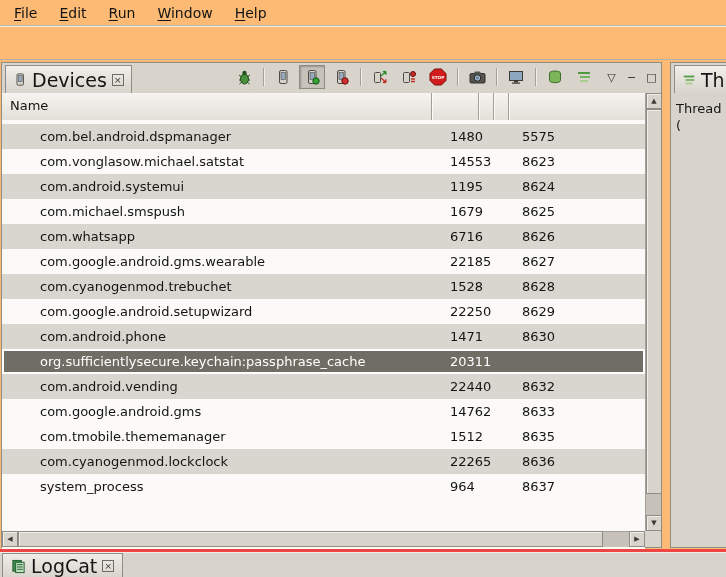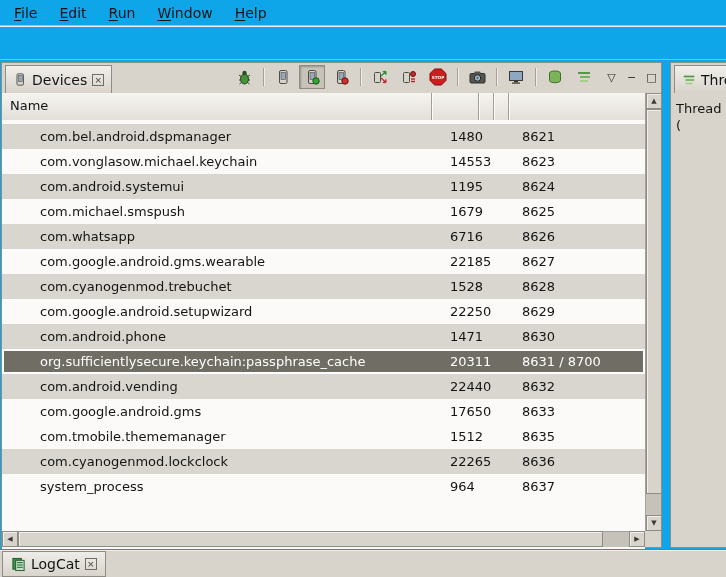--- a/index.html
+++ b/index.html
@@ -1,19 +1,19 @@
 <!DOCTYPE html>
 <html><head>
 <meta charset="utf-8">
 <style>
   * { margin:0; padding:0; box-sizing:border-box; }
   html,body { width:726px; height:577px; }
   .screen {
     position:relative; width:726px; height:577px; overflow:hidden;
-    background:#0ea5e9; color:#141414;
+    background:#fdba74; color:#141414;
     font-family:"DejaVu Sans","Liberation Sans",sans-serif; font-size:13px;
   }
   
   .menubar { position:absolute; left:0; top:0; width:726px; height:26px;
     display:flex; align-items:center; padding-left:4px; gap:2px;
     border-bottom:1px solid #bcb8b0; }
   .menu-item { padding:3px 10px; font-size:14px; cursor:default; }
   .mn { text-decoration:underline; text-underline-offset:2px; }
   
   .main-toolbar { position:absolute; left:0; top:26px; width:726px; height:34px;
@@ -21,21 +21,21 @@
   
   .devices-panel { position:absolute; left:1px; top:62px; width:661px; height:486px;
     border:1px solid #8f8c85; background:#d8d4cc; }
   .threads-panel { position:absolute; left:670px; top:62px; width:56px; height:486px;
     border:1px solid #8f8c85; border-right:none; background:#d8d4cc; overflow:hidden; }
   .tabbar { position:relative; height:30px; }
   .view-tab { position:absolute; left:3px; top:2px; height:28px;
     display:flex; align-items:center; gap:5px; padding:0 7px; white-space:nowrap;
     background:linear-gradient(#f1efeb,#d8d4cc);
     border:1px solid #8f8c85; border-bottom:none; }
-  .tab-label { font-size:14px; }
+  .tab-label { font-size:19px; }
   .tab-icon { display:flex; align-items:center; }
   .tab-close { width:12px; height:12px; border:1px solid #6e6c65;
     font-size:9px; line-height:10px; text-align:center; color:#3c3a36; }
   .tab-right { position:absolute; right:2px; top:2px; display:flex; align-items:center; }
   .view-toolbar { display:flex; align-items:center; gap:3px; }
   .tbtn { width:26px; height:24px; display:flex; align-items:center; justify-content:center; }
   .tbtn.pressed { border:1px solid #8f8c85; background:#c7c3bb;
     box-shadow:inset 1px 1px 2px rgba(0,0,0,.25); }
   .tsep { width:1px; height:18px; background:#a5a19a; margin:0 3px;
     box-shadow:1px 0 0 #f0eee9; }
@@ -74,21 +74,21 @@
   .sbtn.left { left:0; top:-1px; } .sbtn.right { right:0; top:-1px; }
   .vthumb { position:absolute; left:0; top:16px; width:16px; height:385px;
     background:#d8d4cc; border:1px solid #8f8c85; box-shadow:inset 1px 1px 0 #f0eee9; }
   .hthumb { position:absolute; left:16px; top:-1px; width:585px; height:16px;
     background:#d8d4cc; border:1px solid #8f8c85; box-shadow:inset 1px 1px 0 #f0eee9; }
   .scroll-corner { position:absolute; right:0; bottom:0; width:16px; height:16px; background:#d8d4cc; }
   
   .threads-body { padding:7px 0 0 5px; line-height:17px; font-size:13px; white-space:nowrap; }
   
   .bottom-bar { position:absolute; left:0; top:549px; width:726px; height:28px;
-    background:#d8d4cc; border-top:1px solid #ef4444; box-shadow:inset 0 1px 0 #f0eee9;padding-left:39px; }
+    background:#d8d4cc; border-top:3px solid #ef4444; box-shadow:inset 0 1px 0 #f0eee9;padding-left:39px; }
   .logcat-tab { position:absolute; left:2px; top:1px; height:26px;
     display:flex; align-items:center; gap:5px; padding:0 8px;
     border:1px solid #8f8c85; background:linear-gradient(#efede9,#d8d4cc); }
 </style>
 </head>
 <body>
 
 <div class="screen">
 
   <div class="menubar">
@@ -211,24 +211,24 @@
         <div class="hcell hc3"></div>
         <div class="hcell hc4"></div>
         <div class="hcell hport"></div>
       </div>
 
       <div class="rows">
           <div class="trow even">
     <div class="cell cname">com.bel.android.dspmanager</div>
     <div class="cell cpid">1480</div>
     <div class="cell cspacer"></div>
-    <div class="cell cport">8621</div>
-  </div>
-          <div class="trow odd">
-    <div class="cell cname">com.vonglasow.michael.keychain</div>
+    <div class="cell cport">5575</div>
+  </div>
+          <div class="trow odd">
+    <div class="cell cname">com.vonglasow.michael.satstat</div>
     <div class="cell cpid">14553</div>
     <div class="cell cspacer"></div>
     <div class="cell cport">8623</div>
   </div>
           <div class="trow even">
     <div class="cell cname">com.android.systemui</div>
     <div class="cell cpid">1195</div>
     <div class="cell cspacer"></div>
     <div class="cell cport">8624</div>
   </div>
@@ -265,31 +265,30 @@
           <div class="trow even">
     <div class="cell cname">com.android.phone</div>
     <div class="cell cpid">1471</div>
     <div class="cell cspacer"></div>
     <div class="cell cport">8630</div>
   </div>
           <div class="trow odd selected">
     <div class="cell cname">org.sufficientlysecure.keychain:passphrase_cache</div>
     <div class="cell cpid">20311</div>
     <div class="cell cspacer"></div>
-    <div class="cell cport">8631 / 8700</div>
   </div>
           <div class="trow even">
     <div class="cell cname">com.android.vending</div>
     <div class="cell cpid">22440</div>
     <div class="cell cspacer"></div>
     <div class="cell cport">8632</div>
   </div>
           <div class="trow odd">
     <div class="cell cname">com.google.android.gms</div>
-    <div class="cell cpid">17650</div>
+    <div class="cell cpid">14762</div>
     <div class="cell cspacer"></div>
     <div class="cell cport">8633</div>
   </div>
           <div class="trow odd">
     <div class="cell cname">com.tmobile.thememanager</div>
     <div class="cell cpid">1512</div>
     <div class="cell cspacer"></div>
     <div class="cell cport">8635</div>
   </div>
           <div class="trow even">

